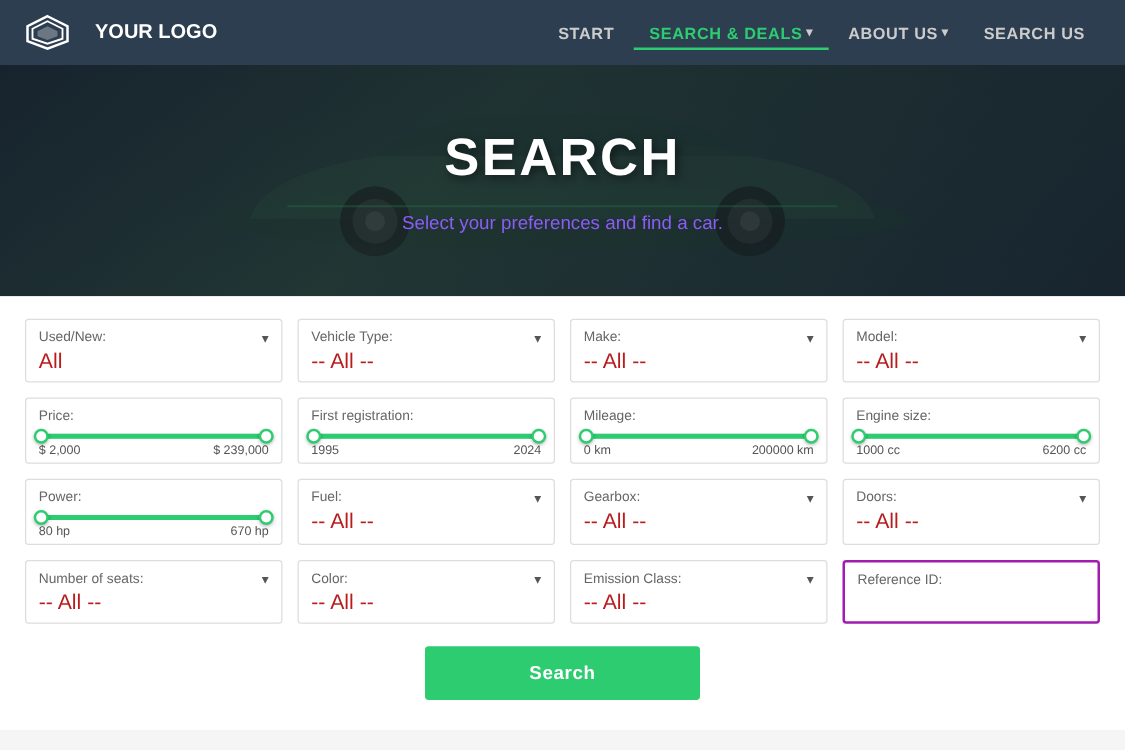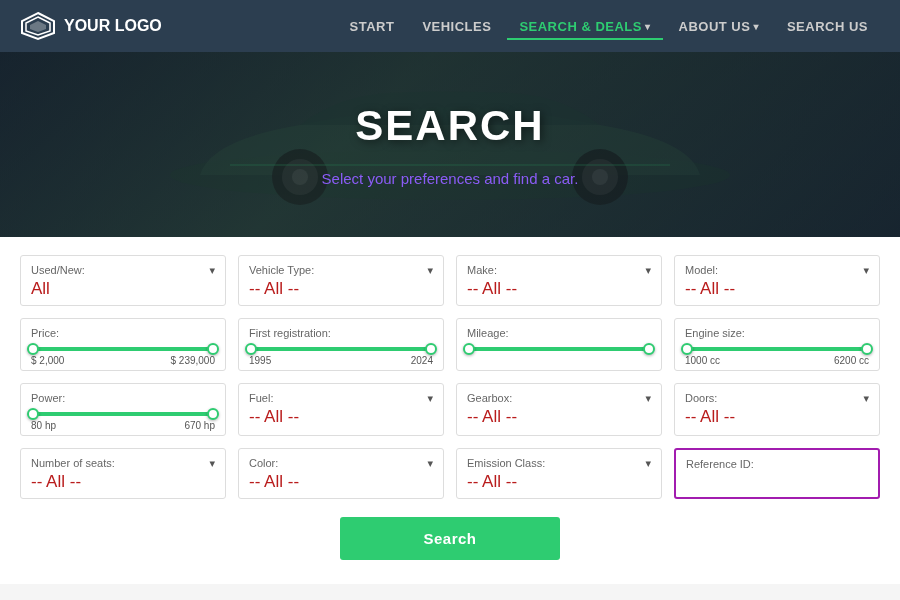--- a/index.html
+++ b/index.html
@@ -9,21 +9,21 @@
     nav {
       background: #2c3e50;
       display: flex;
       align-items: center;
       padding: 0 20px;
       height: 52px;
     }
     .logo {
       display: flex;
       align-items: center;
-      gap: 8px;
+      gap: 20px;
       color: white;
       font-weight: bold;
       font-size: 16px;
       flex: 1;
     }
     .logo-icon {
       width: 36px;
       height: 30px;
     }
     .nav-links {
@@ -216,21 +216,20 @@
   <div class="logo">
     <svg class="logo-icon" viewBox="0 0 36 30">
       <polygon points="18,2 34,10 34,22 18,28 2,22 2,10" fill="none" stroke="white" stroke-width="2"></polygon>
       <polygon points="18,6 30,12 30,20 18,24 6,20 6,12" fill="none" stroke="white" stroke-width="1.5"></polygon>
       <polygon points="18,10 26,14 26,18 18,21 10,18 10,14" fill="white" opacity="0.3"></polygon>
     </svg>
     <span>YOUR LOGO</span>
   </div>
   <div class="nav-links">
     <a href="#">START</a>
-    <a href="#">VEHICLES</a>
     <a href="#" class="active nav-dropdown">
       <span>SEARCH &amp; DEALS</span>
       <span class="dropdown-arrow">▾</span>
     </a>
     <a href="#" class="nav-dropdown">
       <span>ABOUT US</span>
       <span class="dropdown-arrow">▾</span>
     </a>
     <a href="#">SEARCH US</a>
   </div>
@@ -319,20 +318,24 @@
         <span>2024</span>
       </div>
     </div>
     <div class="field-group slider-field">
       <span class="field-label">Mileage:</span>
       <div class="slider-track">
         <div class="slider-fill"></div>
         <div class="slider-thumb" style="left: -4px;"></div>
         <div class="slider-thumb" style="right: -4px;"></div>
       </div>
+      <div class="slider-range">
+        <span>0 km</span>
+        <span>200000 km</span>
+      </div>
     </div>
     <div class="field-group slider-field">
       <span class="field-label">Engine size:</span>
       <div class="slider-track">
         <div class="slider-fill"></div>
         <div class="slider-thumb" style="left: -4px;"></div>
         <div class="slider-thumb" style="right: -4px;"></div>
       </div>
       <div class="slider-range">
         <span>1000 cc</span>

